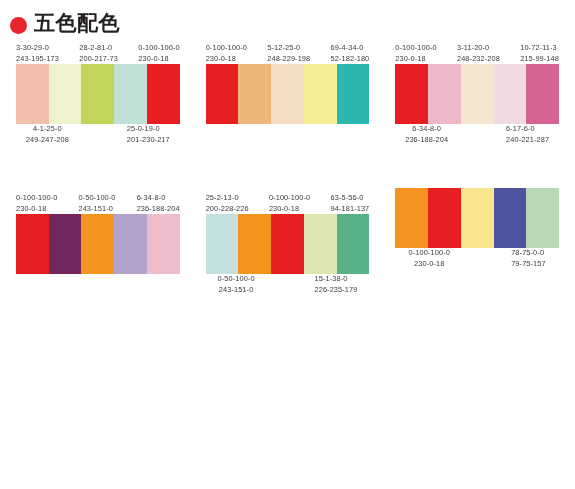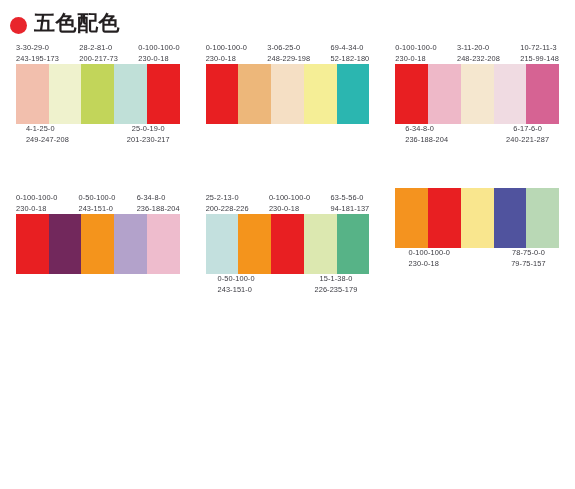--- a/index.html
+++ b/index.html
@@ -82,22 +82,22 @@
   }
   .swatch-label .cmyk { display: block; }
   .swatch-label .rgb  { display: block; }
 
   
   .label-row.top .slot-1 { grid-column: 1; justify-self: start; }
   .label-row.top .slot-3 { grid-column: 3; justify-self: start; }
   .label-row.top .slot-5 { grid-column: 5; justify-self: start; }
 
   
-  .label-row.bottom .slot-2 { grid-column: 2; justify-self: center; }
-  .label-row.bottom .slot-4 { grid-column: 4; justify-self: center; text-align: center; margin-left: 48px; }
+  .label-row.bottom .slot-2 { grid-column: 2; justify-self: center; text-align: center; }
+  .label-row.bottom .slot-4 { grid-column: 4; justify-self: center; text-align: left; margin-left: 48px; }
 
   .swatch-strip {
     display: grid;
     grid-template-columns: repeat(5, 1fr);
     height: 60px;
     width: 100%;
   }
   .swatch {
     height: 100%;
     width: 100%;
@@ -149,21 +149,21 @@
       </div>
     </div>
     <div class="palette-cell">
       <div class="palette">
         <div class="label-row top">
           <div class="swatch-label slot-1">
             <span class="cmyk">0-100-100-0</span>
             <span class="rgb">230-0-18</span>
           </div>
           <div class="swatch-label slot-3">
-            <span class="cmyk">3-06-25-0</span>
+            <span class="cmyk">5-12-25-0</span>
             <span class="rgb">248-229-198</span>
           </div>
           <div class="swatch-label slot-5">
             <span class="cmyk">69-4-34-0</span>
             <span class="rgb">52-182-180</span>
           </div>
         </div>
         <div class="swatch-strip">
           <div class="swatch" style="background: rgb(232, 31, 34);"></div>
           <div class="swatch" style="background: rgb(237, 183, 122);"></div>

